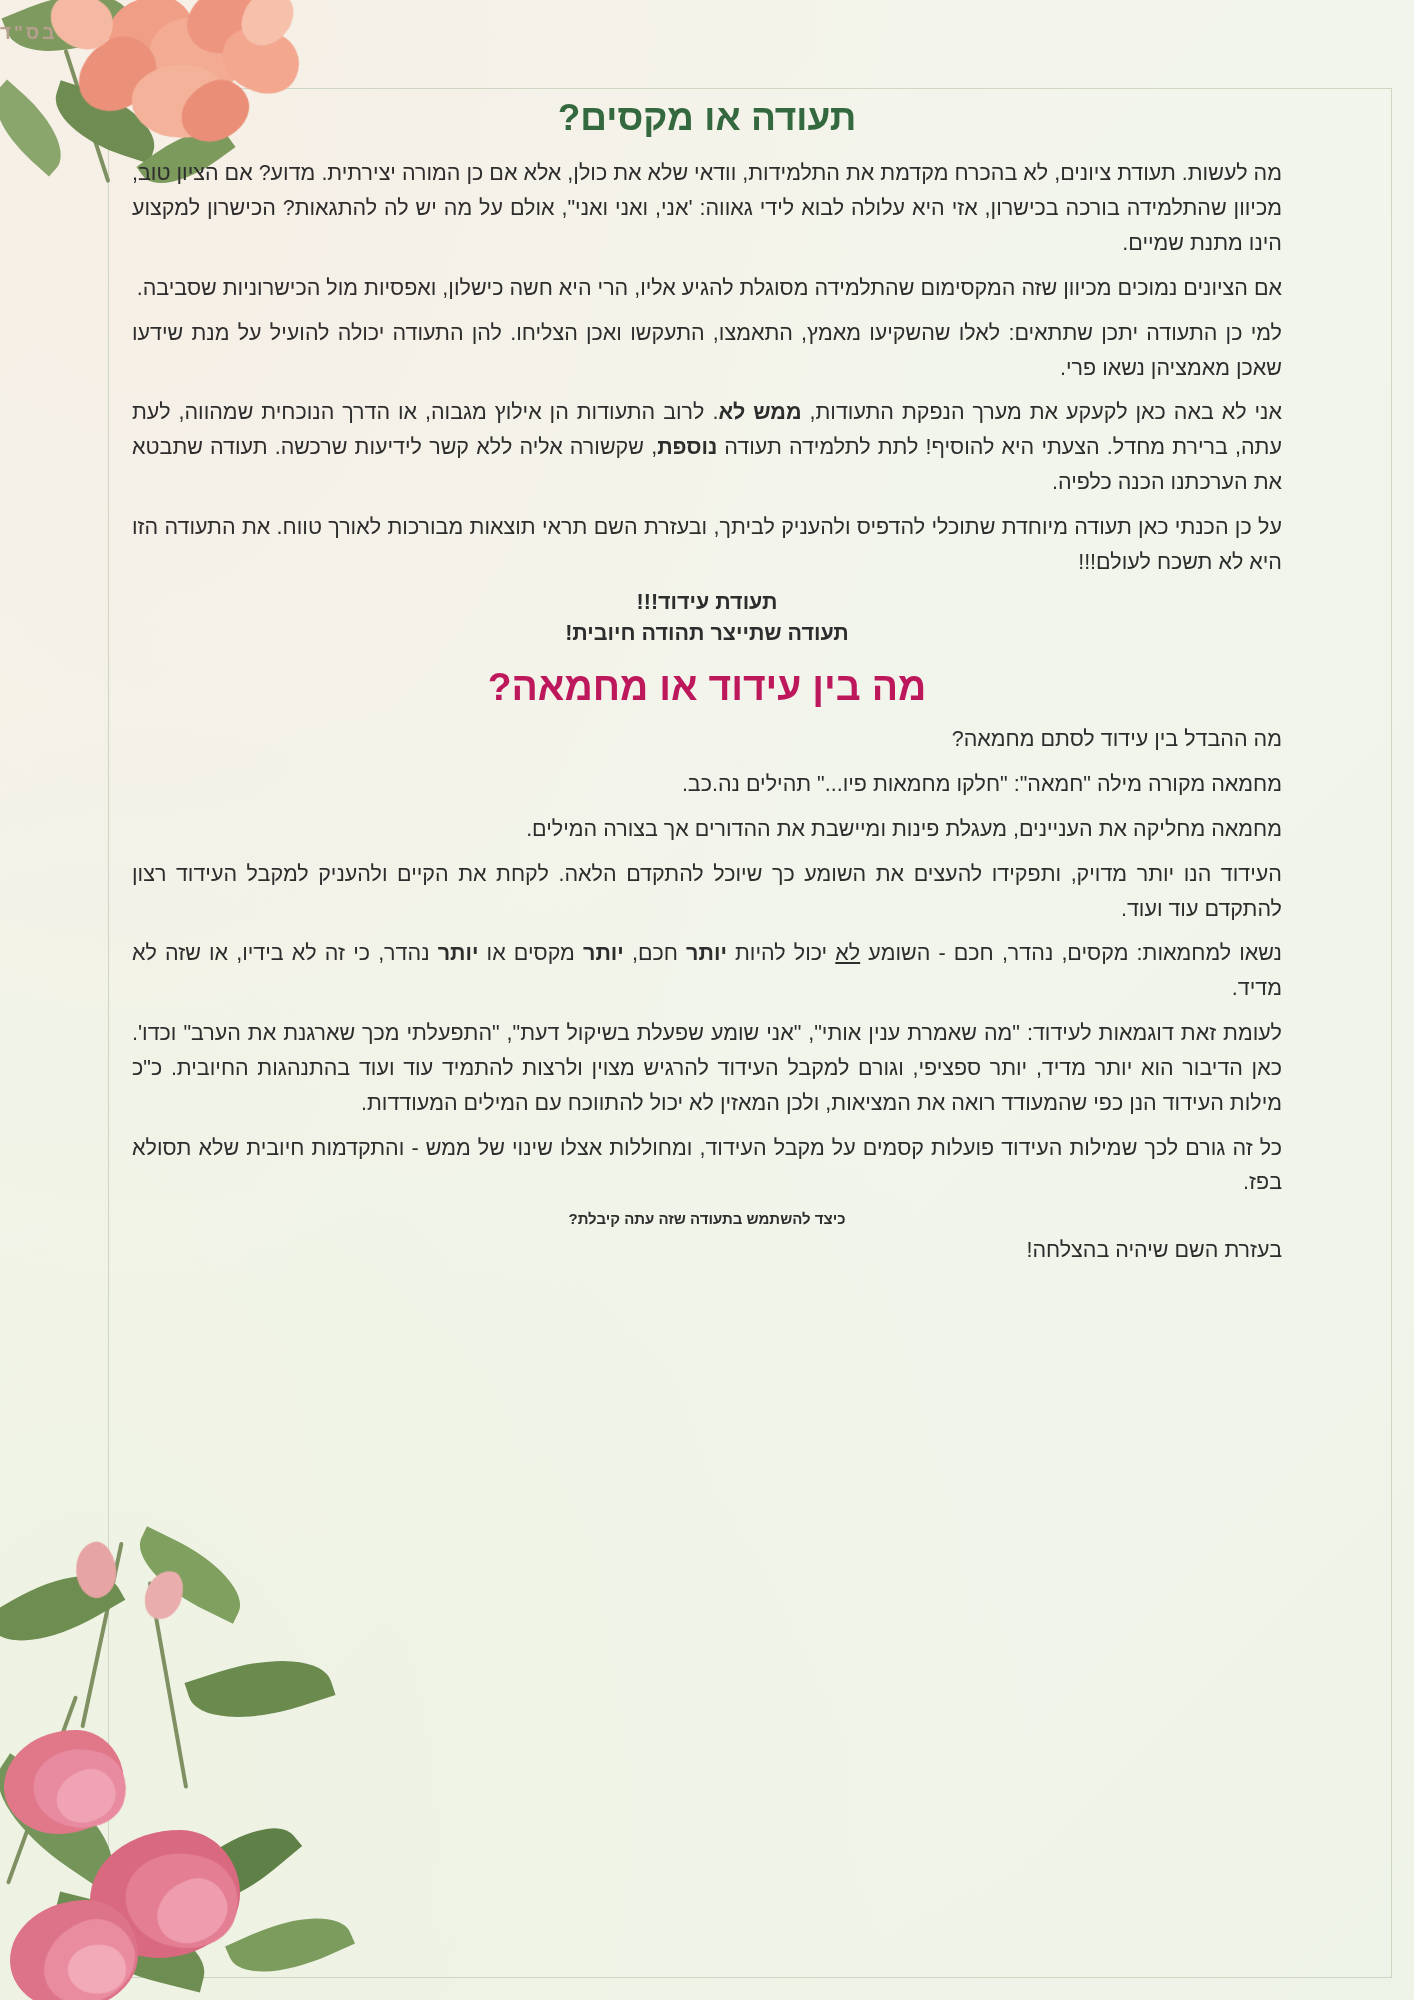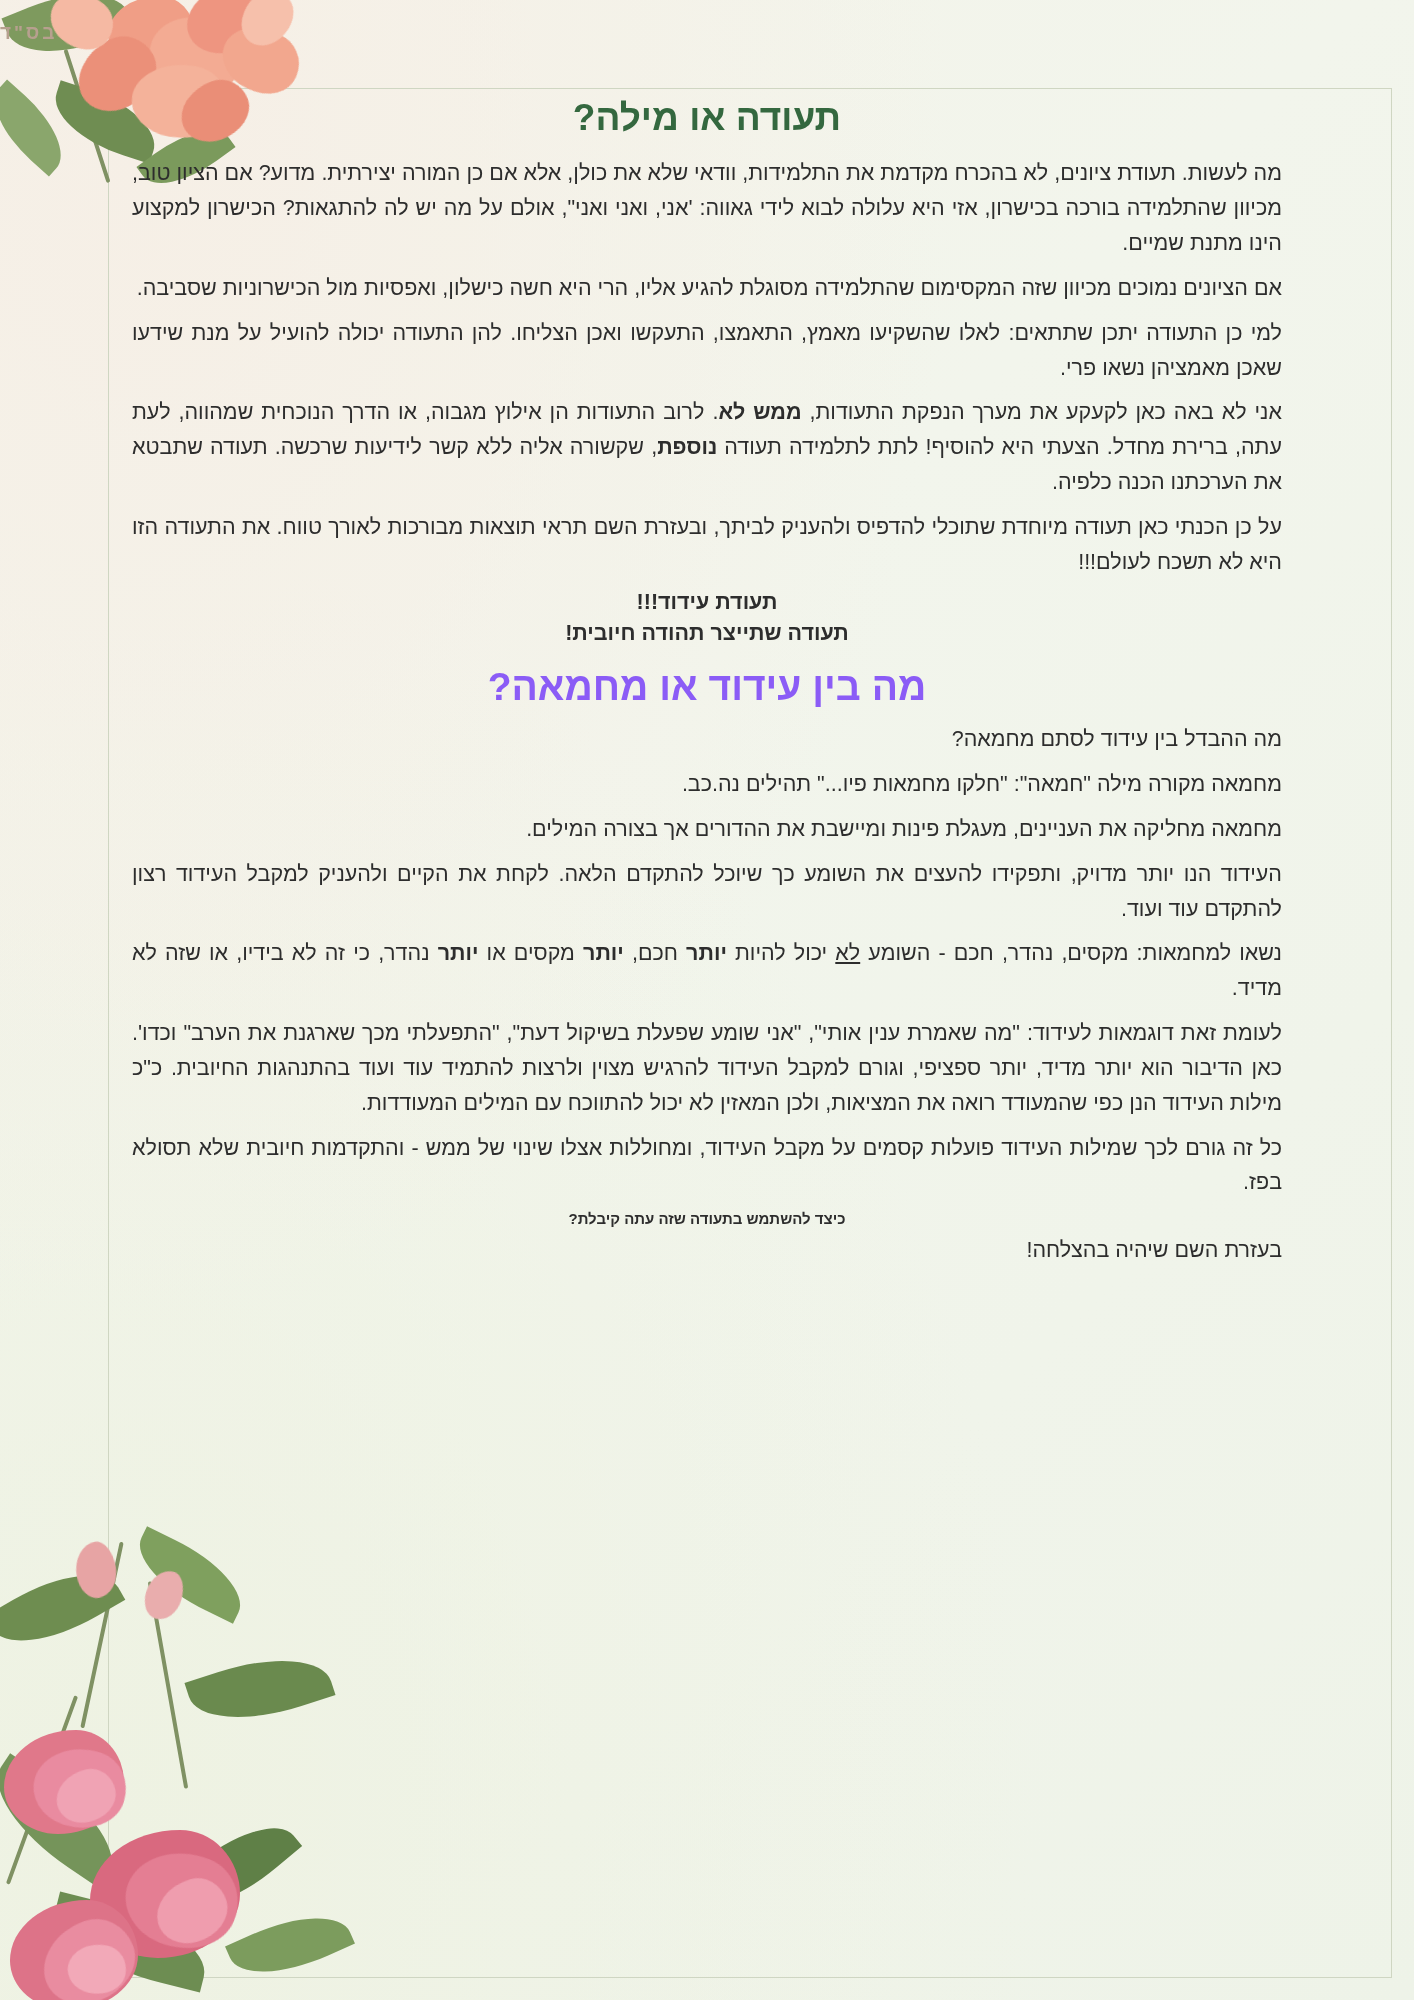--- a/index.html
+++ b/index.html
@@ -96,21 +96,21 @@
     font-weight: bold;
     color: #34683f;
     margin: 0 0 16px 0;
     text-align: center;
     line-height: 1.2;
   }
 
   h2.section-title {
     font-size: 39px;
     font-weight: bold;
-    color: #8b5cf6;
+    color: #be185d;
     margin: 18px 0 12px 0;
     text-align: center;
     line-height: 1.2;
   }
 
   p.para {
     font-size: 21.5px;
     line-height: 1.62;
     margin: 0 0 10px 0;
     text-align: justify;
@@ -190,21 +190,21 @@
 
     <div class="petal" style="left:30px;  top:360px; width:128px; height:110px; background:#dd7388;"></div>
     <div class="petal" style="left:62px;  top:382px; width:94px;  height:80px;  background:#e98ca0; transform:rotate(-20deg);"></div>
     <div class="petal" style="left:88px;  top:404px; width:58px;  height:50px;  background:#f2a9b8; transform:rotate(12deg);"></div>
   </div>
 
   <div class="bsd">בס"ד</div>
 
   <div class="content">
 
-    <h1 class="doc-title">תעודה או מילה?</h1>
+    <h1 class="doc-title">תעודה או מקסים?</h1>
 
     <p class="para">מה לעשות. תעודת ציונים, לא בהכרח מקדמת את התלמידות, וודאי שלא את כולן, אלא אם כן המורה יצירתית. מדוע? אם הציון טוב, מכיוון שהתלמידה בורכה בכישרון, אזי היא עלולה לבוא לידי גאווה: 'אני, ואני ואני", אולם על מה יש לה להתגאות? הכישרון למקצוע הינו מתנת שמיים.</p>
     <p class="para">אם הציונים נמוכים מכיוון שזה המקסימום שהתלמידה מסוגלת להגיע אליו, הרי היא חשה כישלון, ואפסיות מול הכישרוניות שסביבה.</p>
     <p class="para">למי כן התעודה יתכן שתתאים: לאלו שהשקיעו מאמץ, התאמצו, התעקשו ואכן הצליחו. להן התעודה יכולה להועיל על מנת שידעו שאכן מאמציהן נשאו פרי.</p>
 
     <p class="para"><span>אני לא באה כאן לקעקע את מערך הנפקת התעודות, </span><span class="b">ממש לא</span><span>. לרוב התעודות הן אילוץ מגבוה, או הדרך הנוכחית שמהווה, לעת עתה,  ברירת מחדל. הצעתי היא להוסיף! לתת לתלמידה תעודה </span><span class="b">נוספת</span><span>, שקשורה אליה ללא קשר לידיעות שרכשה. תעודה שתבטא את הערכתנו הכנה כלפיה.</span></p>
     <p class="para"><span>על כן הכנתי כאן תעודה מיוחדת שתוכלי להדפיס ולהעניק לביתך, ובעזרת השם תראי תוצאות מבורכות לאורך טווח. את התעודה הזו היא לא תשכח לעולם!!!</span></p>
 
     <p class="bold-line">תעודת עידוד!!!</p>
     <p class="bold-line">תעודה שתייצר תהודה חיובית!</p>

